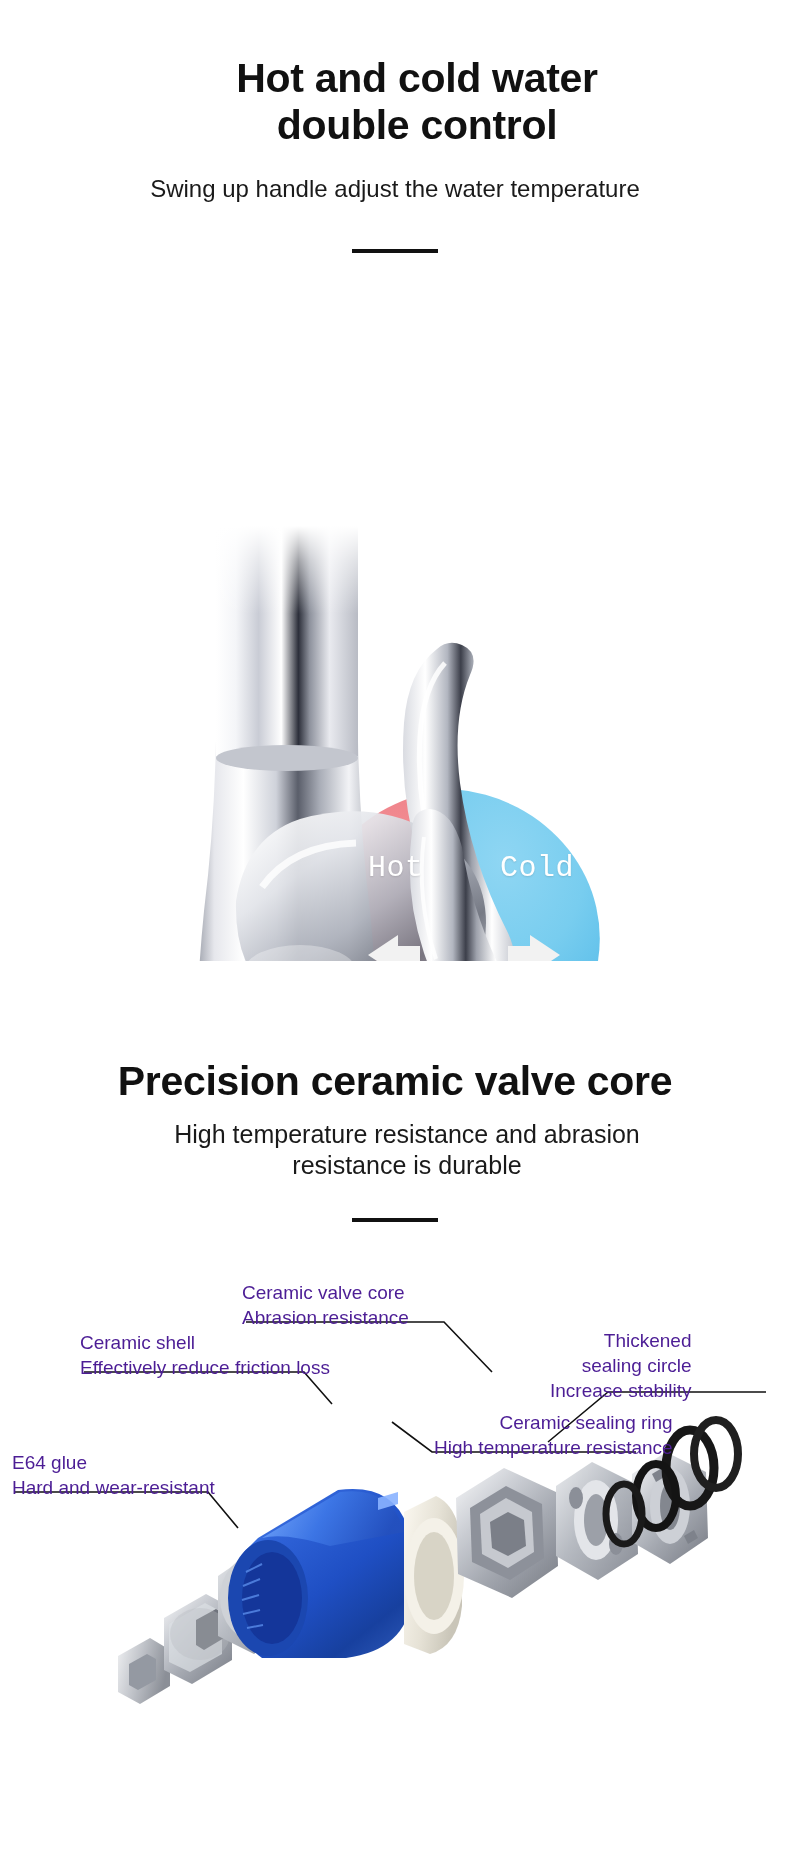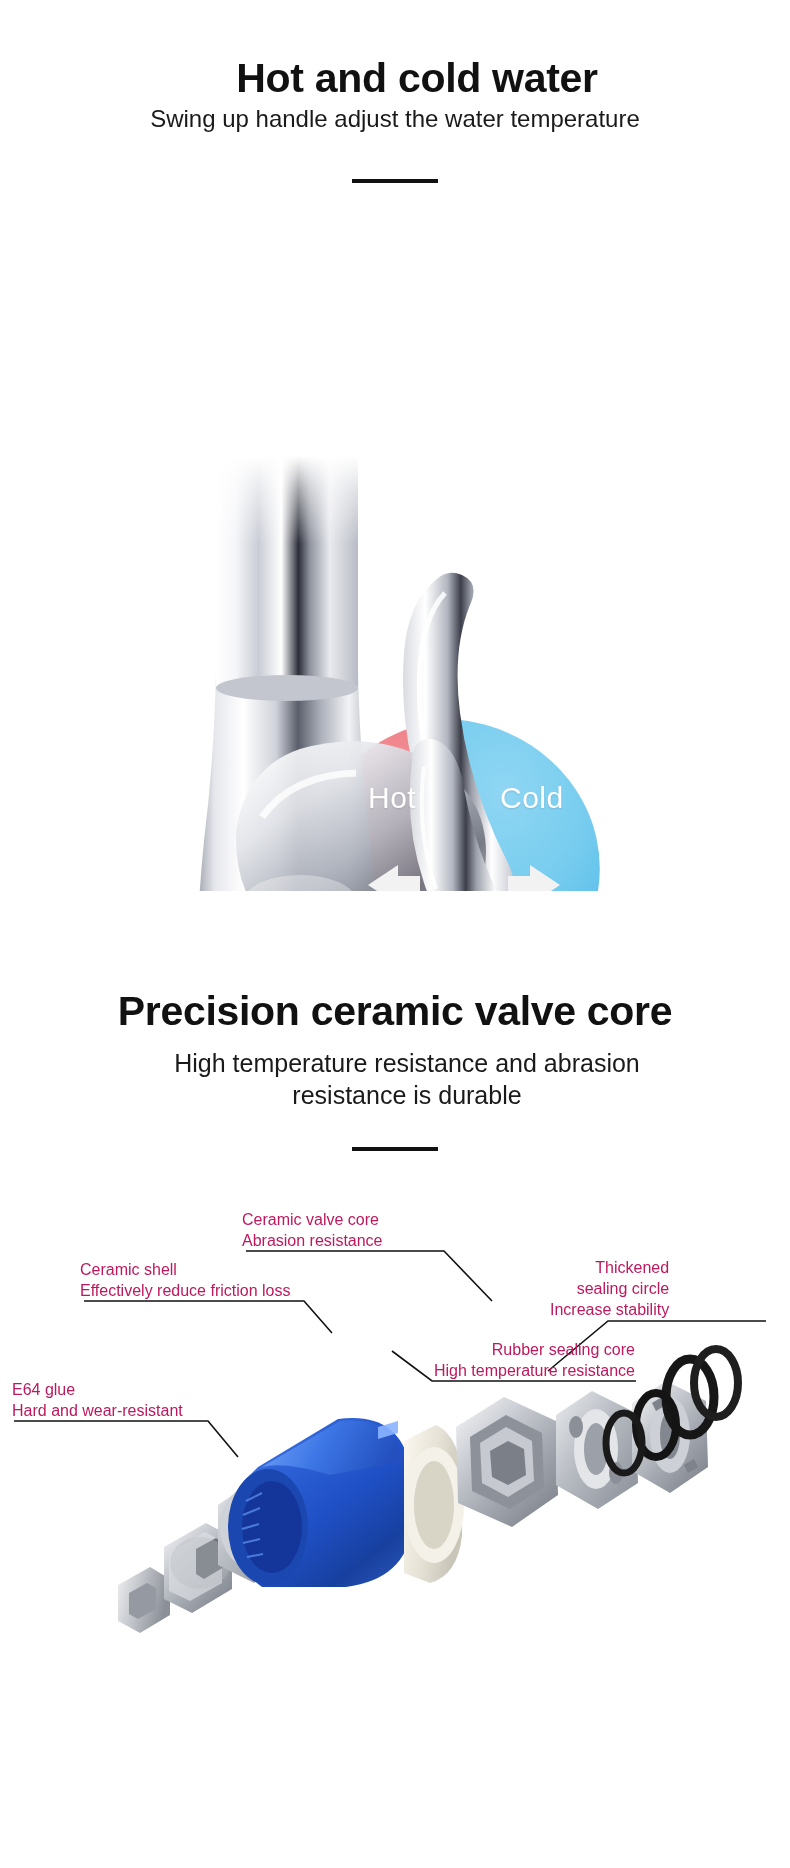--- a/index.html
+++ b/index.html
@@ -33,49 +33,50 @@
   .rule {
     width: 86px;
     height: 4px;
     background: #111111;
     margin: 0 auto;
   }
 
   
   #section1 { position: relative; padding-top: 55px; }
   #section1 .sec-title { font-size: 41px; margin-left: 44px; }
-  #section1 .sec-sub { font-size: 24px; margin-top: 2px; }
+  #section1 .sec-sub { font-size: 24px; margin-top: 26px; }
   #section1 .rule { margin-top: 45px; }
 
   .faucet-stage {
     position: relative;
     width: 692px;
     height: 690px;
     margin-top: 18px;
+    font-family: Liberation Mono, monospace;
   }
 
   
   #section2 { position: relative; padding-top: 68px; }
   #section2 .sec-title { font-size: 41px; margin-top: 29px; }
   #section2 .sec-sub { font-size: 25px; margin-top: 14px; padding-left: 24px; }
   #section2 .rule { margin-top: 36px; }
 
   .valve-stage {
     position: relative;
     width: 790px;
     height: 470px;
     margin-top: 24px;
   }
 
   
   .callout {
     position: absolute;
-    font-size: 16px;
+    font-size: 19px;
     line-height: 1.32;
-    color: #be185d;
+    color: #4c1d95;
     white-space: nowrap;
   }
   .callout.right { text-align: right; }
   .callout.left  { text-align: left; }
 
   
   .hc-label {
     position: absolute;
     color: #ffffff;
     font-size: 30px;
@@ -87,20 +88,21 @@
 </head>
 <body>
 
 <div class="page">
 
   <section id="section1">
 
     <div class="section-head">
       <div class="sec-title">
         <div>Hot and cold water</div>
+        <div>double control</div>
       </div>
       <div class="sec-sub">Swing up handle adjust the water temperature</div>
       <div class="rule"></div>
     </div>
 
     <div class="faucet-stage">
       <svg width="790" height="690" viewBox="0 0 790 690">
         <defs>
           <linearGradient id="spoutG" x1="0" y1="0" x2="1" y2="0">
             <stop offset="0%" stop-color="#ffffff"></stop>
@@ -400,21 +402,21 @@
         <div>Effectively reduce friction loss</div>
       </div>
 
       <div class="callout right" style="left:550px; top:82px;">
         <div>Thickened</div>
         <div>sealing circle</div>
         <div>Increase stability</div>
       </div>
 
       <div class="callout right" style="left:434px; top:164px;">
-        <div>Rubber sealing core</div>
+        <div>Ceramic sealing ring</div>
         <div>High temperature resistance</div>
       </div>
 
       <div class="callout left" style="left:12px; top:204px;">
         <div>E64 glue</div>
         <div>Hard and wear-resistant</div>
       </div>
     </div>
   </section>
 

